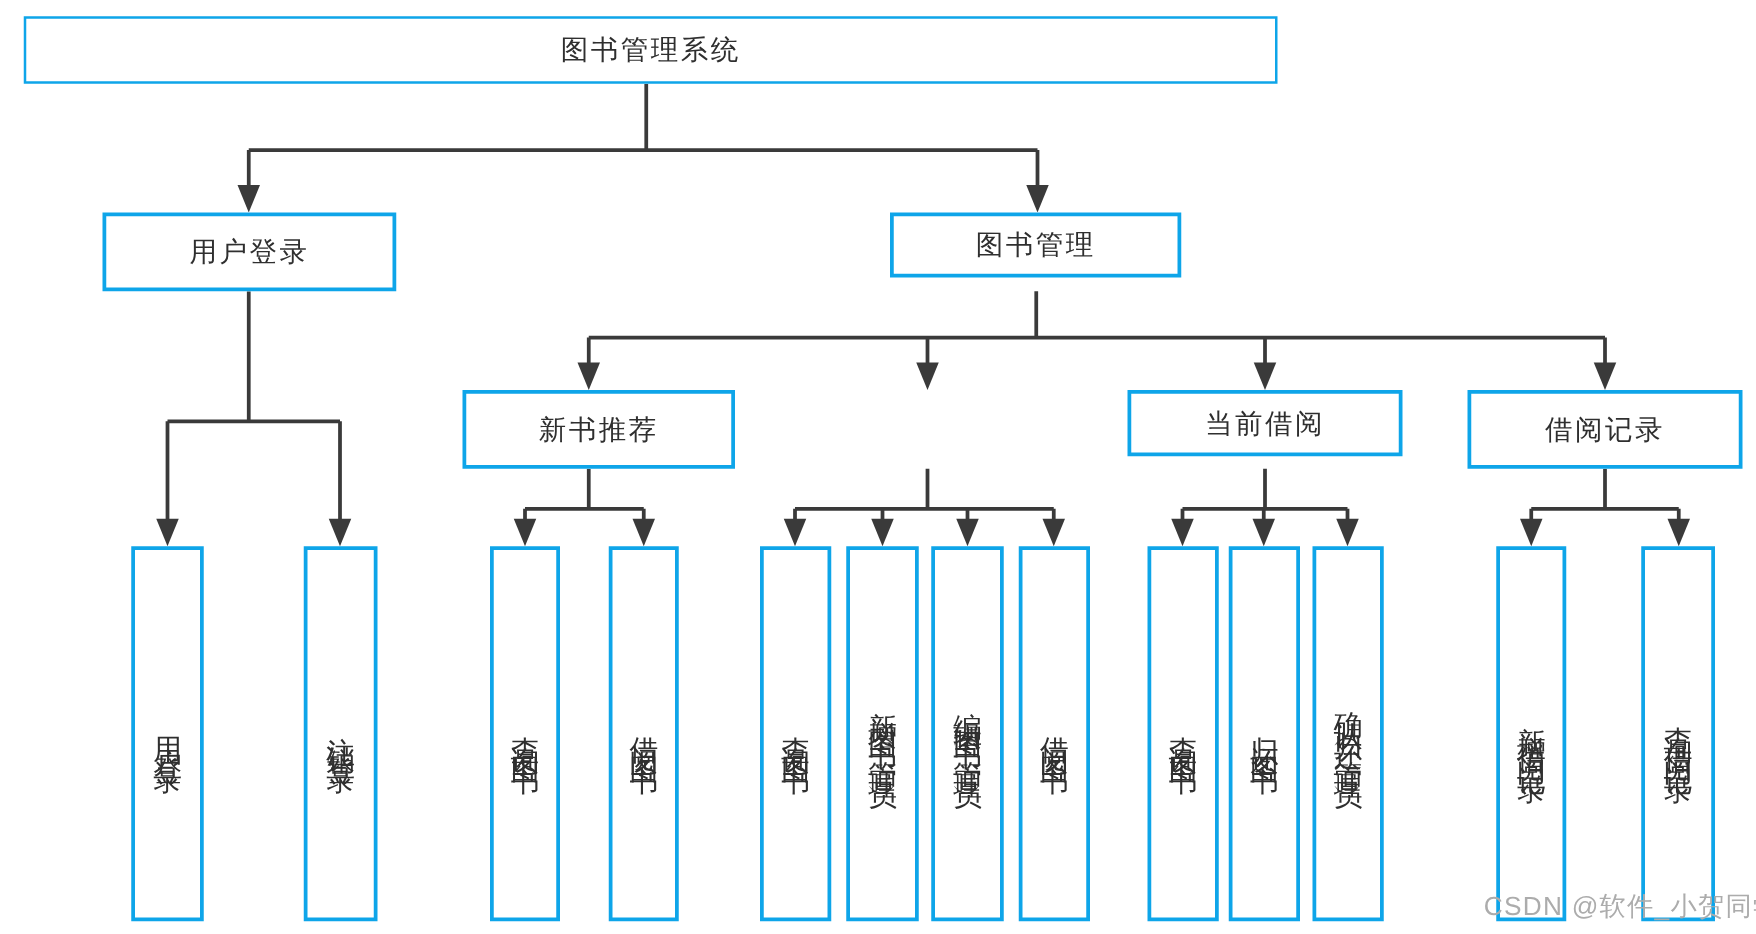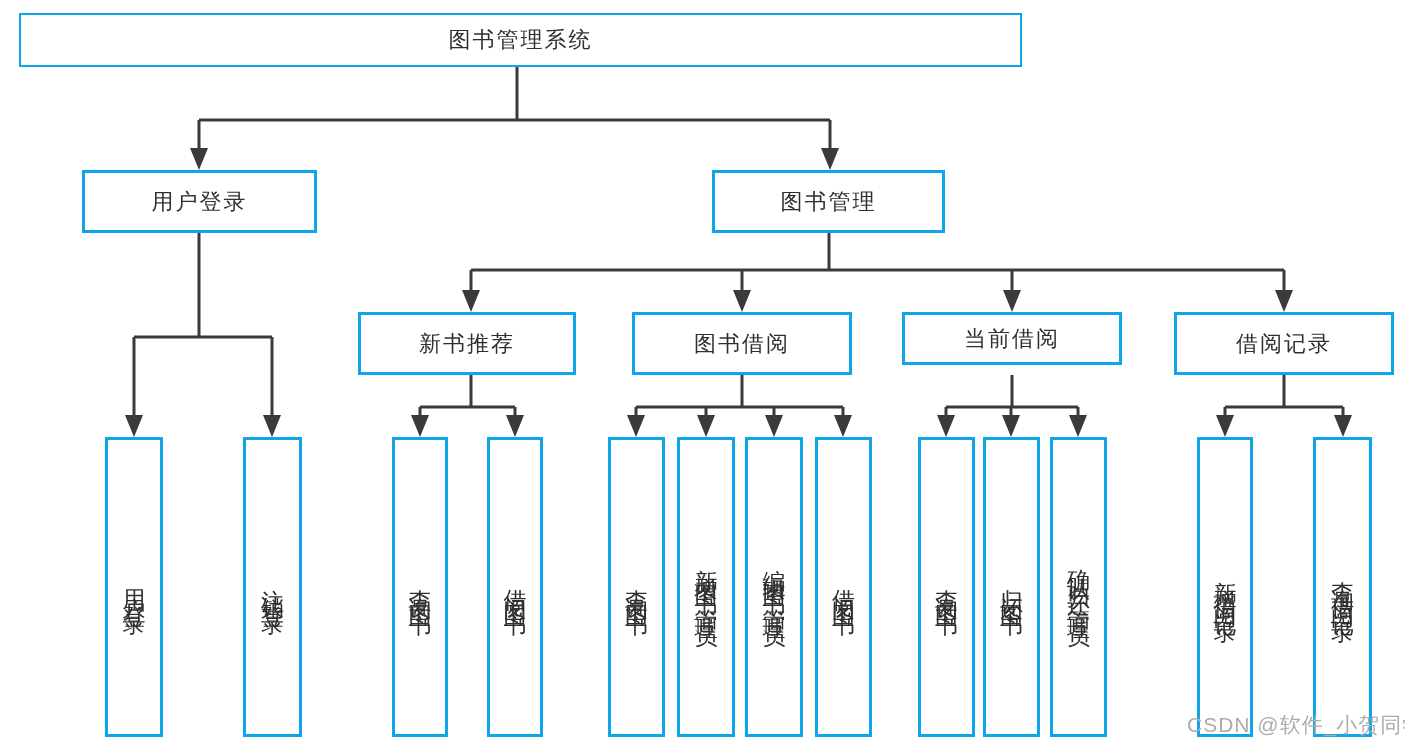--- a/index.html
+++ b/index.html
@@ -64,29 +64,26 @@
     </g>
   </svg>
 
   <div class="node h root" style="left:19px;top:13px;width:1003px;height:54px">
     <span class="lbl">图书管理系统</span>
   </div>
 
   <div class="node h" style="left:82px;top:170px;width:235px;height:63px">
     <span class="lbl">用户登录</span>
   </div>
-  <div class="node h" style="left:712px;top:170px;width:233px;height:63px">
+  <div class="node h" style="left:712px;top:170px;width:233px;height:52px">
     <span class="lbl">图书管理</span>
   </div>
 
-  <div class="node h" style="left:358px;top:312px;width:218px;height:63px">
+  <div class="node h" style="left:370px;top:312px;width:218px;height:63px">
     <span class="lbl">新书推荐</span>
-  </div>
-  <div class="node h" style="left:632px;top:312px;width:220px;height:63px">
-    <span class="lbl">图书借阅</span>
   </div>
   <div class="node h" style="left:902px;top:312px;width:220px;height:53px">
     <span class="lbl">当前借阅</span>
   </div>
   <div class="node h" style="left:1174px;top:312px;width:220px;height:63px">
     <span class="lbl">借阅记录</span>
   </div>
 
   <div class="node v" style="left:105px;top:437px;width:58px;height:300px">
     <span class="lbl">用户登录</span>

